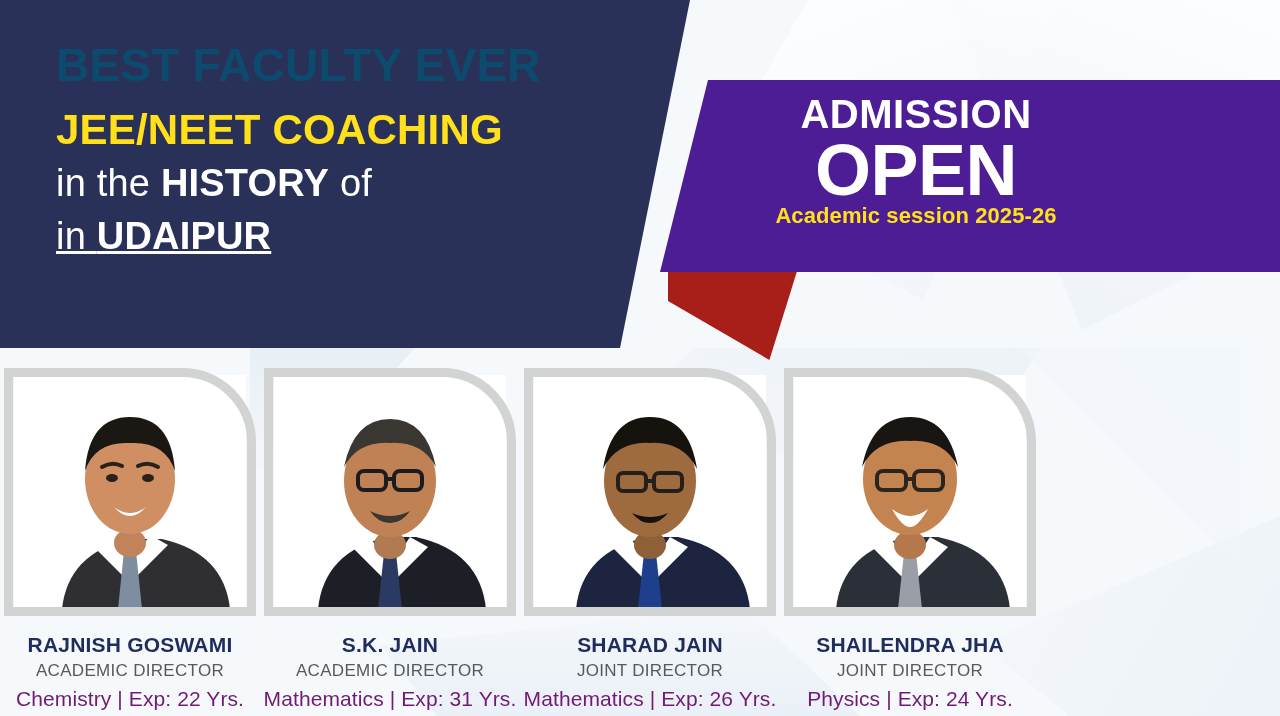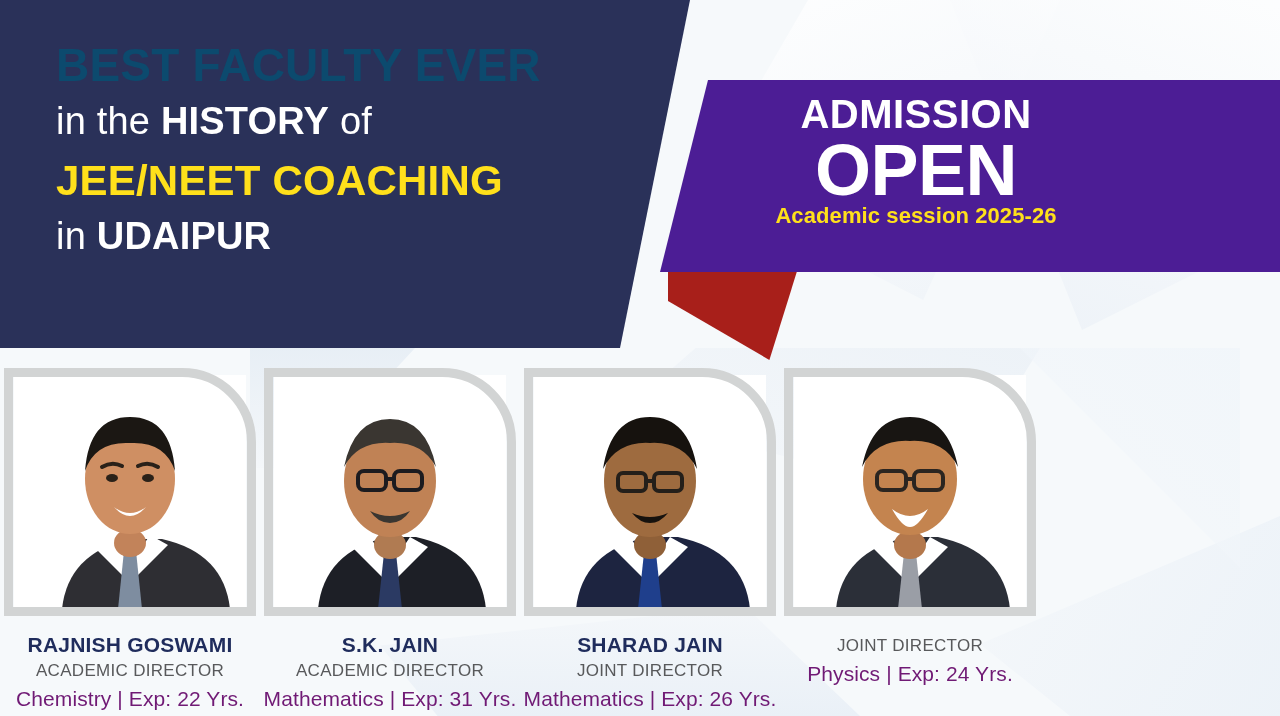--- a/index.html
+++ b/index.html
@@ -42,21 +42,21 @@
     clip-path:polygon(0 0, 690px 0, 620px 348px, 0 348px);
     z-index:3;
   }
   .headline { position:absolute; top:42px; left:56px; z-index:6; width:620px; }
   .hl-line { display:block; white-space:nowrap; line-height:1.04; }
   .hl-1 { font-size:46px; font-weight:bold; color:#0c4a6e; letter-spacing:.2px; }
   .hl-2 { font-size:38px; color:#ffffff; margin-top:12px; letter-spacing:.2px; }
   .hl-2 .lt { font-weight:300; }
   .hl-2 .bd { font-weight:bold; }
   .hl-3 { font-size:42px; font-weight:bold; color:#ffe01b; margin-top:18px; letter-spacing:.2px; }
-  .hl-4 { font-size:38px; color:#ffffff; margin-top:14px; letter-spacing:.2px; }
+  .hl-4 { font-size:38px; color:#ffffff; margin-top:14px; letter-spacing:.2px;text-decoration:underline; }
   .hl-4 .lt { font-weight:300; }
   .hl-4 .bd { font-weight:bold; }
 
   
   .ribbon-fold {
     position:absolute; top:268px; left:668px; width:130px; height:92px;
     background:#a81f1a;
     clip-path:polygon(0 0, 100% 0, 78% 100%, 0 36%);
     z-index:4;
   }
@@ -109,22 +109,22 @@
   <div class="bg-shape bg-tri-c"></div>
   <div class="bg-shape bg-tri-d"></div>
   <div class="bg-shape bg-tri-e"></div>
   <div class="bg-shape bg-tri-f"></div>
   <div class="bg-shape bg-tri-g"></div>
 
   <div class="navy-panel"></div>
 
   <div class="headline">
     <span class="hl-line hl-1">BEST FACULTY EVER</span>
+    <span class="hl-line hl-3">JEE/NEET COACHING</span>
     <span class="hl-line hl-2"><span class="lt">in the </span><span class="bd">HISTORY</span><span class="lt"> of</span></span>
-    <span class="hl-line hl-3">JEE/NEET COACHING</span>
     <span class="hl-line hl-4"><span class="lt">in </span><span class="bd">UDAIPUR</span></span>
   </div>
 
   <div class="ribbon-fold"></div>
   <div class="ribbon">
     <div class="rb-1">ADMISSION</div>
     <div class="rb-2">OPEN</div>
     <div class="rb-3">Academic session 2025-26</div>
   </div>
 
@@ -214,19 +214,20 @@
           <ellipse cx="116" cy="104" rx="47" ry="56" fill="#c4844f"></ellipse>
           <path d="M68 92 q10-50 48-50 q38 0 48 50 q-14-28-48-26 q-34-2-48 26z" fill="#181512"></path>
           <rect x="83" y="96" width="29" height="19" rx="6" fill="none" stroke="#2b2520" stroke-width="4"></rect>
           <rect x="120" y="96" width="29" height="19" rx="6" fill="none" stroke="#2b2520" stroke-width="4"></rect>
           <line x1="112" y1="104" x2="120" y2="104" stroke="#2b2520" stroke-width="4"></line>
           <path d="M98 134 q18 14 36 0 q-10 18-18 18 q-8 0-18-18z" fill="#ffffff"></path>
         </svg>
       </div>
       <div class="frame"></div>
       <div class="caption">
+        <div class="fac-name">SHAILENDRA JHA</div>
         <div class="fac-role">JOINT DIRECTOR</div>
         <div class="fac-meta">Physics | Exp: 24 Yrs.</div>
       </div>
     </div>
 
   </div>
 </div>
 
 </body></html>

